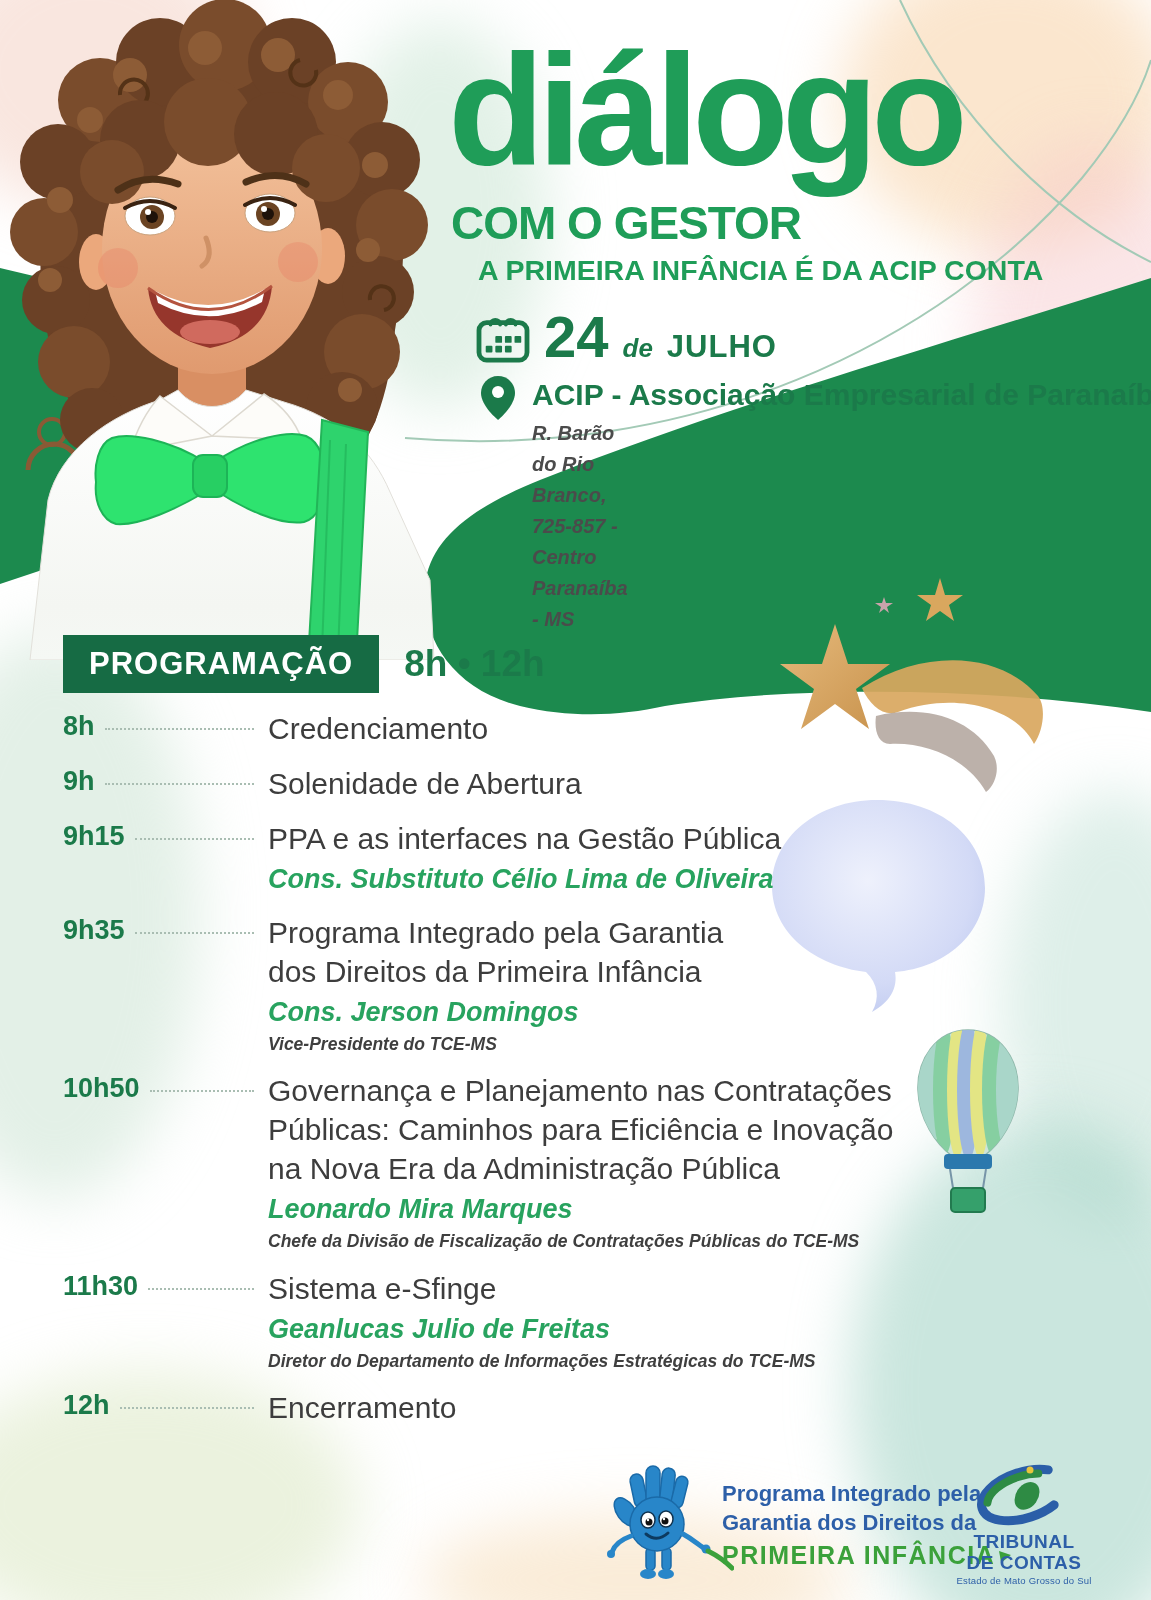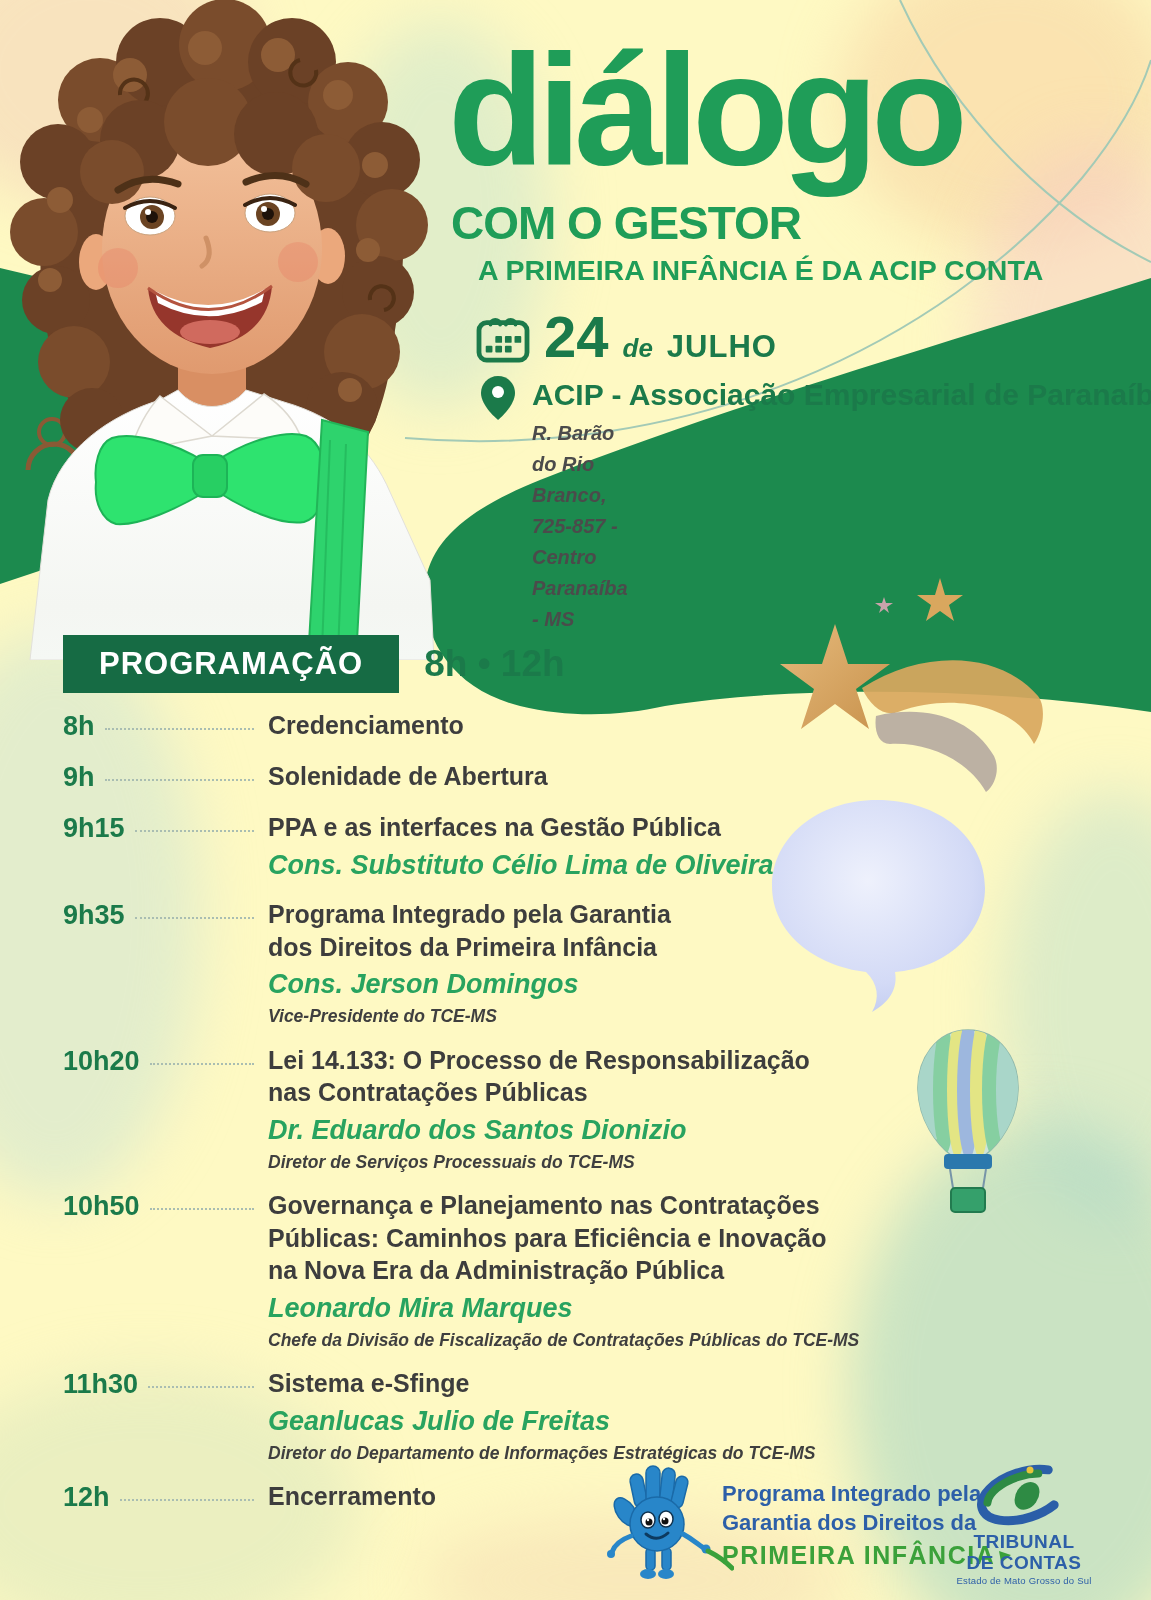--- a/index.html
+++ b/index.html
@@ -2,21 +2,21 @@
 <html style="--green_bright: #1f9d58; --green_primary: #1c8a4e; --green_dark: #166b44; --green_text: #1b7a4a; --speaker_green: #28a35f; --title_gray: #3d3d3d; --program_blue: #2d5fa8; --mascot_blue: #2886c9; --pi_green: #3ba13a; --star_gold: #d9a75e;"><head>
 <meta charset="utf-8">
 <title>Diálogo com o Gestor</title>
 <style>
   :root{
     --green_bright:#1f9d58; --green_primary:#1c8a4e; --green_dark:#166b44;
     --green_text:#1b7a4a; --speaker_green:#28a35f; --title_gray:#3d3d3d;
     --program_blue:#2d5fa8; --mascot_blue:#2886c9; --pi_green:#3ba13a; --star_gold:#d9a75e;
   }
   html,body{margin:0;padding:0;background:#e8e8e8;}
-  .poster{position:relative;width:1151px;height:1600px;overflow:hidden;background:#fef9c3;
+  .poster{position:relative;width:1151px;height:1600px;overflow:hidden;background:#ffffff;
           font-family:"Liberation Sans","DejaVu Sans",sans-serif;}
   .wash{position:absolute;border-radius:50%;filter:blur(30px);pointer-events:none;}
   .w-tl{left:-70px;top:-70px;width:320px;height:280px;background:rgba(242,199,184,.45);}
   .w-tr-peach{left:840px;top:-50px;width:340px;height:300px;background:rgba(247,206,158,.5);}
   .w-tr-pink{left:970px;top:140px;width:250px;height:430px;background:rgba(246,196,200,.42);}
   .w-mid-green{left:330px;top:20px;width:220px;height:390px;background:rgba(197,227,207,.5);}
   .w-left-green{left:-90px;top:630px;width:290px;height:570px;background:rgba(204,228,212,.55);}
   .w-mr-teal{left:1000px;top:790px;width:230px;height:430px;background:rgba(181,219,206,.45);}
   .w-br-teal{left:850px;top:1120px;width:380px;height:540px;background:rgba(158,209,194,.55);}
   .w-bl{left:-70px;top:1370px;width:430px;height:270px;background:rgba(215,229,190,.5);}
@@ -38,28 +38,28 @@
   .date-de{font-size:26px;font-weight:bold;font-style:italic;color:var(--green_text);}
   .date-month{font-size:31px;font-weight:bold;color:var(--green_text);letter-spacing:1px;}
   .loc-row{position:absolute;left:481px;top:376px;display:flex;gap:17px;}
   .loc-name{font-size:30px;font-weight:bold;color:var(--green_text);margin-top:2px;white-space:nowrap;}
   .address{position:absolute;left:532px;top:418px;font-size:20px;font-style:italic;font-weight:bold;
            color:#4b4b4b;line-height:1.55;}
 
   .schedule{position:absolute;left:63px;top:635px;width:860px;}
   .badge-row{display:flex;align-items:center;gap:25px;margin-bottom:16px;}
   .badge{background:var(--green_dark);color:#ffffff;font-size:31px;font-weight:bold;
-         letter-spacing:1px;padding:11px 36px;}
+         letter-spacing:1px;padding:11px 26px;}
   .hours{color:var(--green_text);font-size:37px;font-weight:bold;}
   .sched-row{display:flex;margin-bottom:16px;}
   .time-cell{flex:0 0 205px;display:flex;}
   .time{color:var(--green_text);font-size:27px;font-weight:bold;line-height:1.3;white-space:nowrap;}
   .leader{flex:1;height:19px;border-bottom:2px dotted #a9bdb2;margin:0 14px 0 10px;}
   .content{flex:1;}
-  .s-title{color:var(--title_gray);font-size:25px;font-weight:bold;line-height:1.3;white-space:pre-line;}
+  .s-title{color:var(--title_gray);font-size:30px;font-weight:normal;line-height:1.3;white-space:pre-line;}
   .s-speaker{color:var(--speaker_green);font-size:27px;font-weight:bold;font-style:italic;
              margin-top:5px;white-space:nowrap;line-height:1.25;}
   .s-role{color:#3f3f3f;font-size:17.5px;font-weight:bold;font-style:italic;margin-top:3px;
           white-space:nowrap;line-height:1.3;}
 
   .mascot{position:absolute;left:600px;top:1458px;}
   .pi-text{position:absolute;left:722px;top:1480px;}
   .pi-line{font-size:22px;font-weight:bold;color:var(--program_blue);line-height:1.3;white-space:nowrap;}
   .pi-green{font-size:25px;font-weight:bold;color:var(--pi_green);letter-spacing:1.5px;
             margin-top:4px;white-space:nowrap;display:flex;align-items:center;}
@@ -321,32 +321,20 @@
         <span class="leader"></span>
       </div>
       <div class="content">
         <div class="s-title">Programa Integrado pela Garantia
 dos Direitos da Primeira Infância</div>
         <div class="s-speaker">Cons. Jerson Domingos</div>
         <div class="s-role">Vice-Presidente do TCE-MS</div>
       </div>
     </div>
 
-    <div class="sched-row">
-      <div class="time-cell">
-        <span class="time">10h20</span>
-        <span class="leader"></span>
-      </div>
-      <div class="content">
-        <div class="s-title">Lei 14.133: O Processo de Responsabilização
-nas Contratações Públicas</div>
-        <div class="s-speaker">Dr. Eduardo dos Santos Dionizio</div>
-        <div class="s-role">Diretor de Serviços Processuais do TCE-MS</div>
-      </div>
-    </div>
 
     <div class="sched-row">
       <div class="time-cell">
         <span class="time">10h50</span>
         <span class="leader"></span>
       </div>
       <div class="content">
         <div class="s-title">Governança e Planejamento nas Contratações
 Públicas: Caminhos para Eficiência e Inovação
 na Nova Era da Administração Pública</div>

